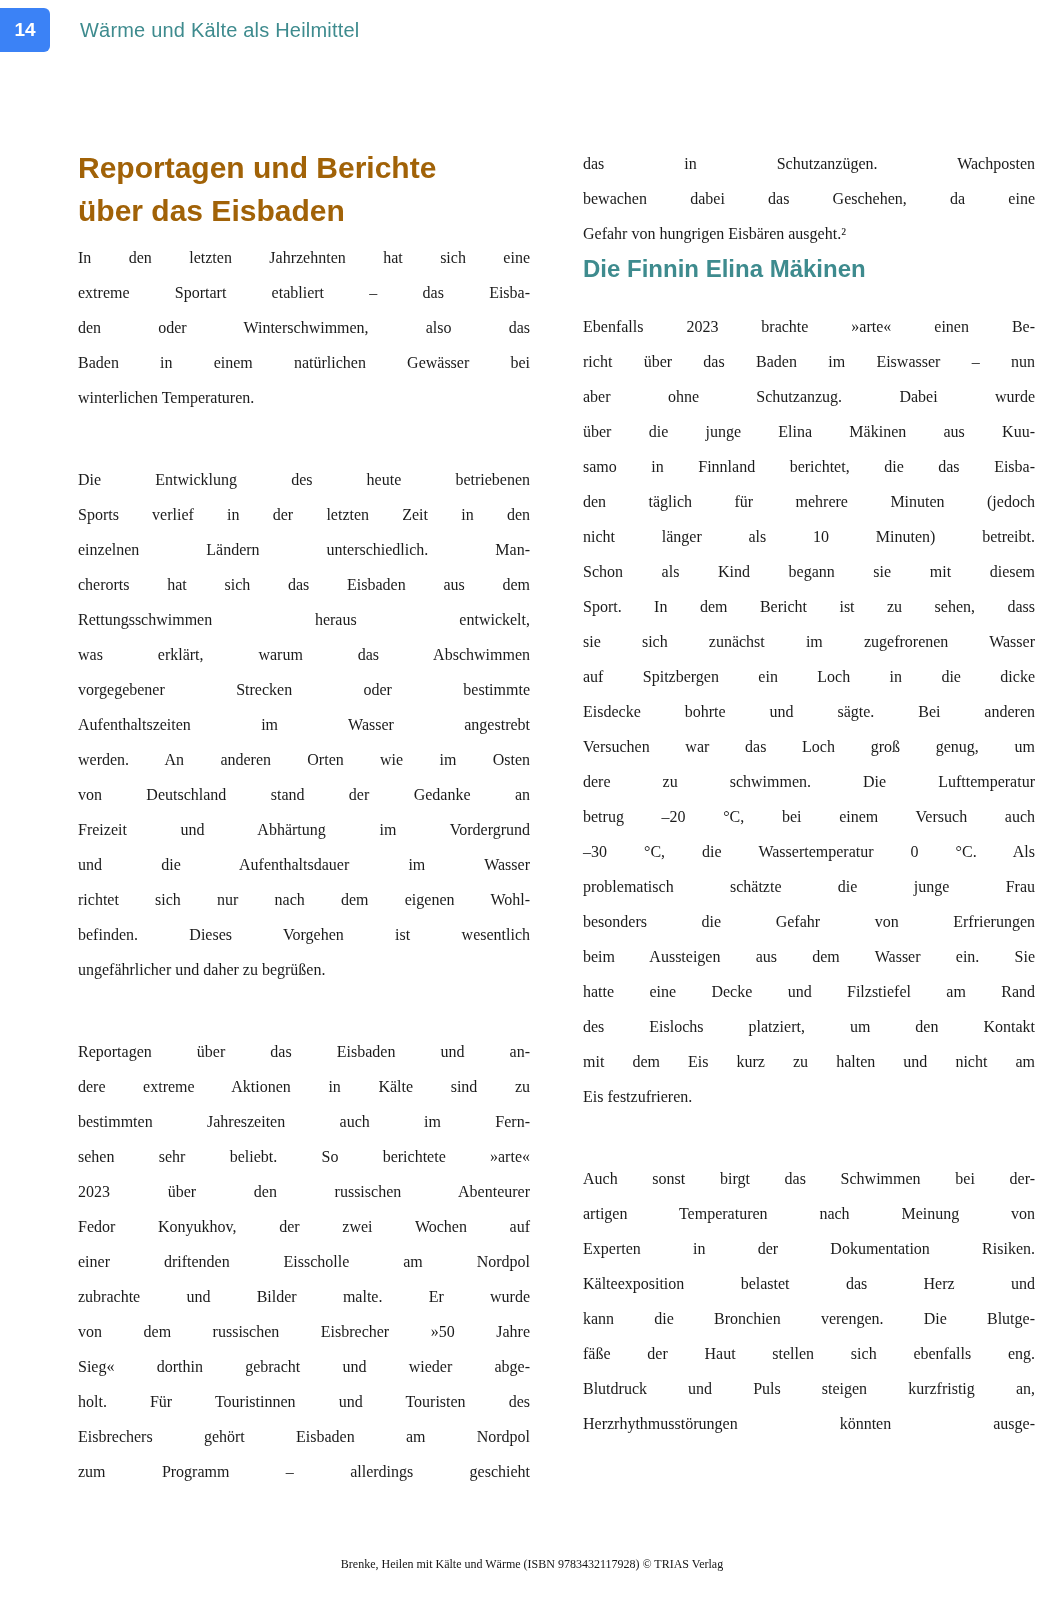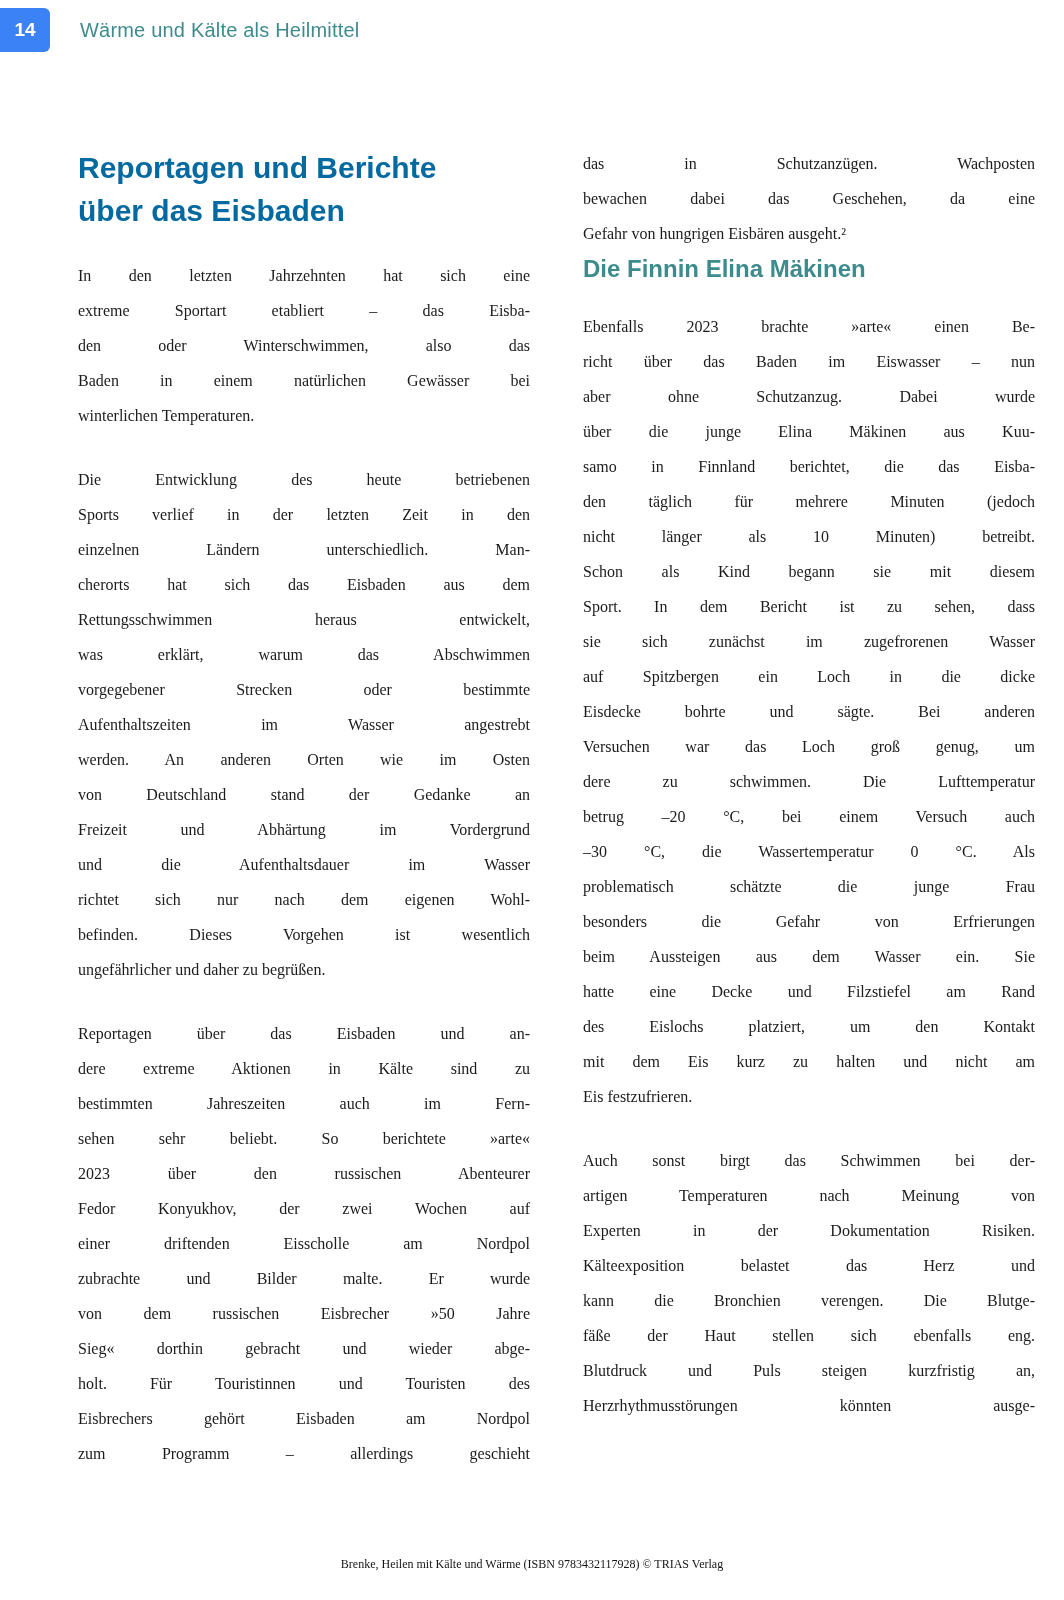--- a/index.html
+++ b/index.html
@@ -49,38 +49,38 @@
     top: 146px;
     left: 78px;
     display: grid;
     grid-template-columns: 452px 452px;
     column-gap: 53px;
   }
   .column { width: 452px; }
 
   .block { }
   .para { font-size: 16px; line-height: 35px; }
-  .para + .para { margin-top: 29px; }
+  .para + .para { margin-top: 47px; }
 
   .line {
     text-align: justify;
     text-align-last: justify;
   }
   .line.last {
     text-align: justify;
     text-align-last: auto;
   }
 
   .heading {
     font-family: "Liberation Sans", sans-serif;
     font-size: 30px;
     font-weight: 700;
-    color: #0369a1;
+    color: #a16207;
     line-height: 43px;
-    margin-bottom: 26px;
+    margin-bottom: 8px;
   }
   .heading .line, .subheading .line {
     text-align: left;
     text-align-last: auto;
   }
 
   .subheading {
     font-family: "Liberation Sans", sans-serif;
     font-size: 24px;
     font-weight: 700;

